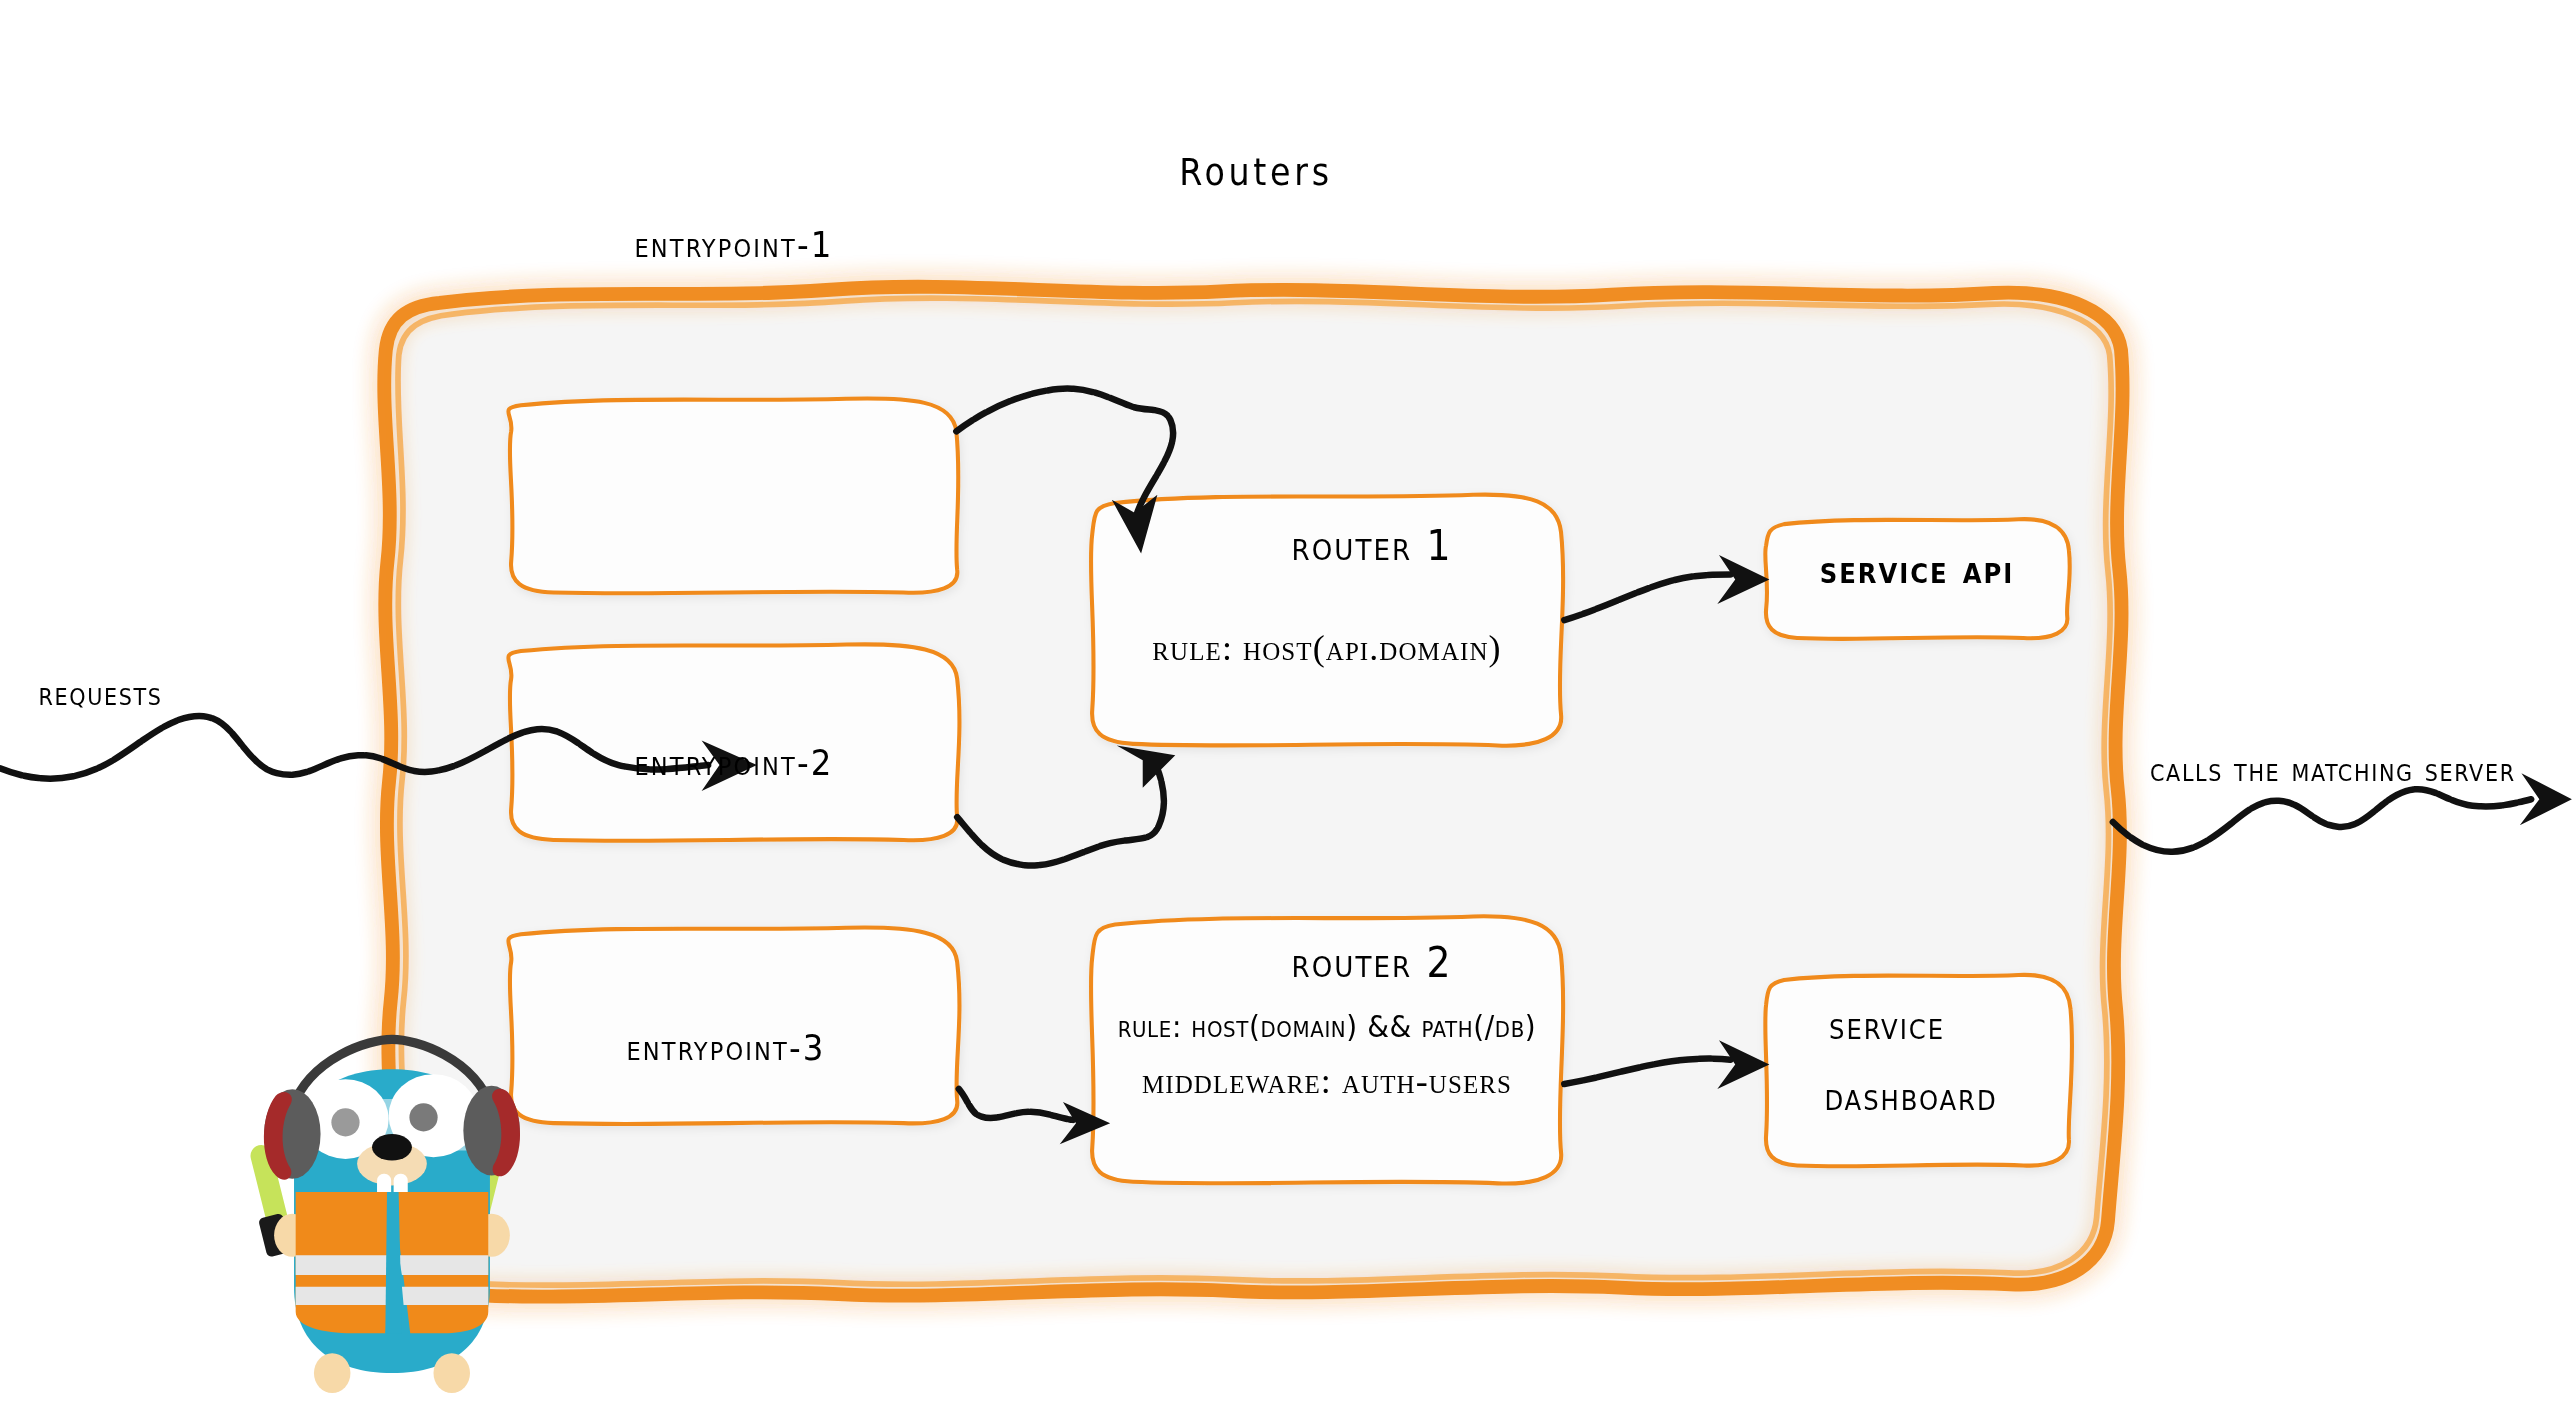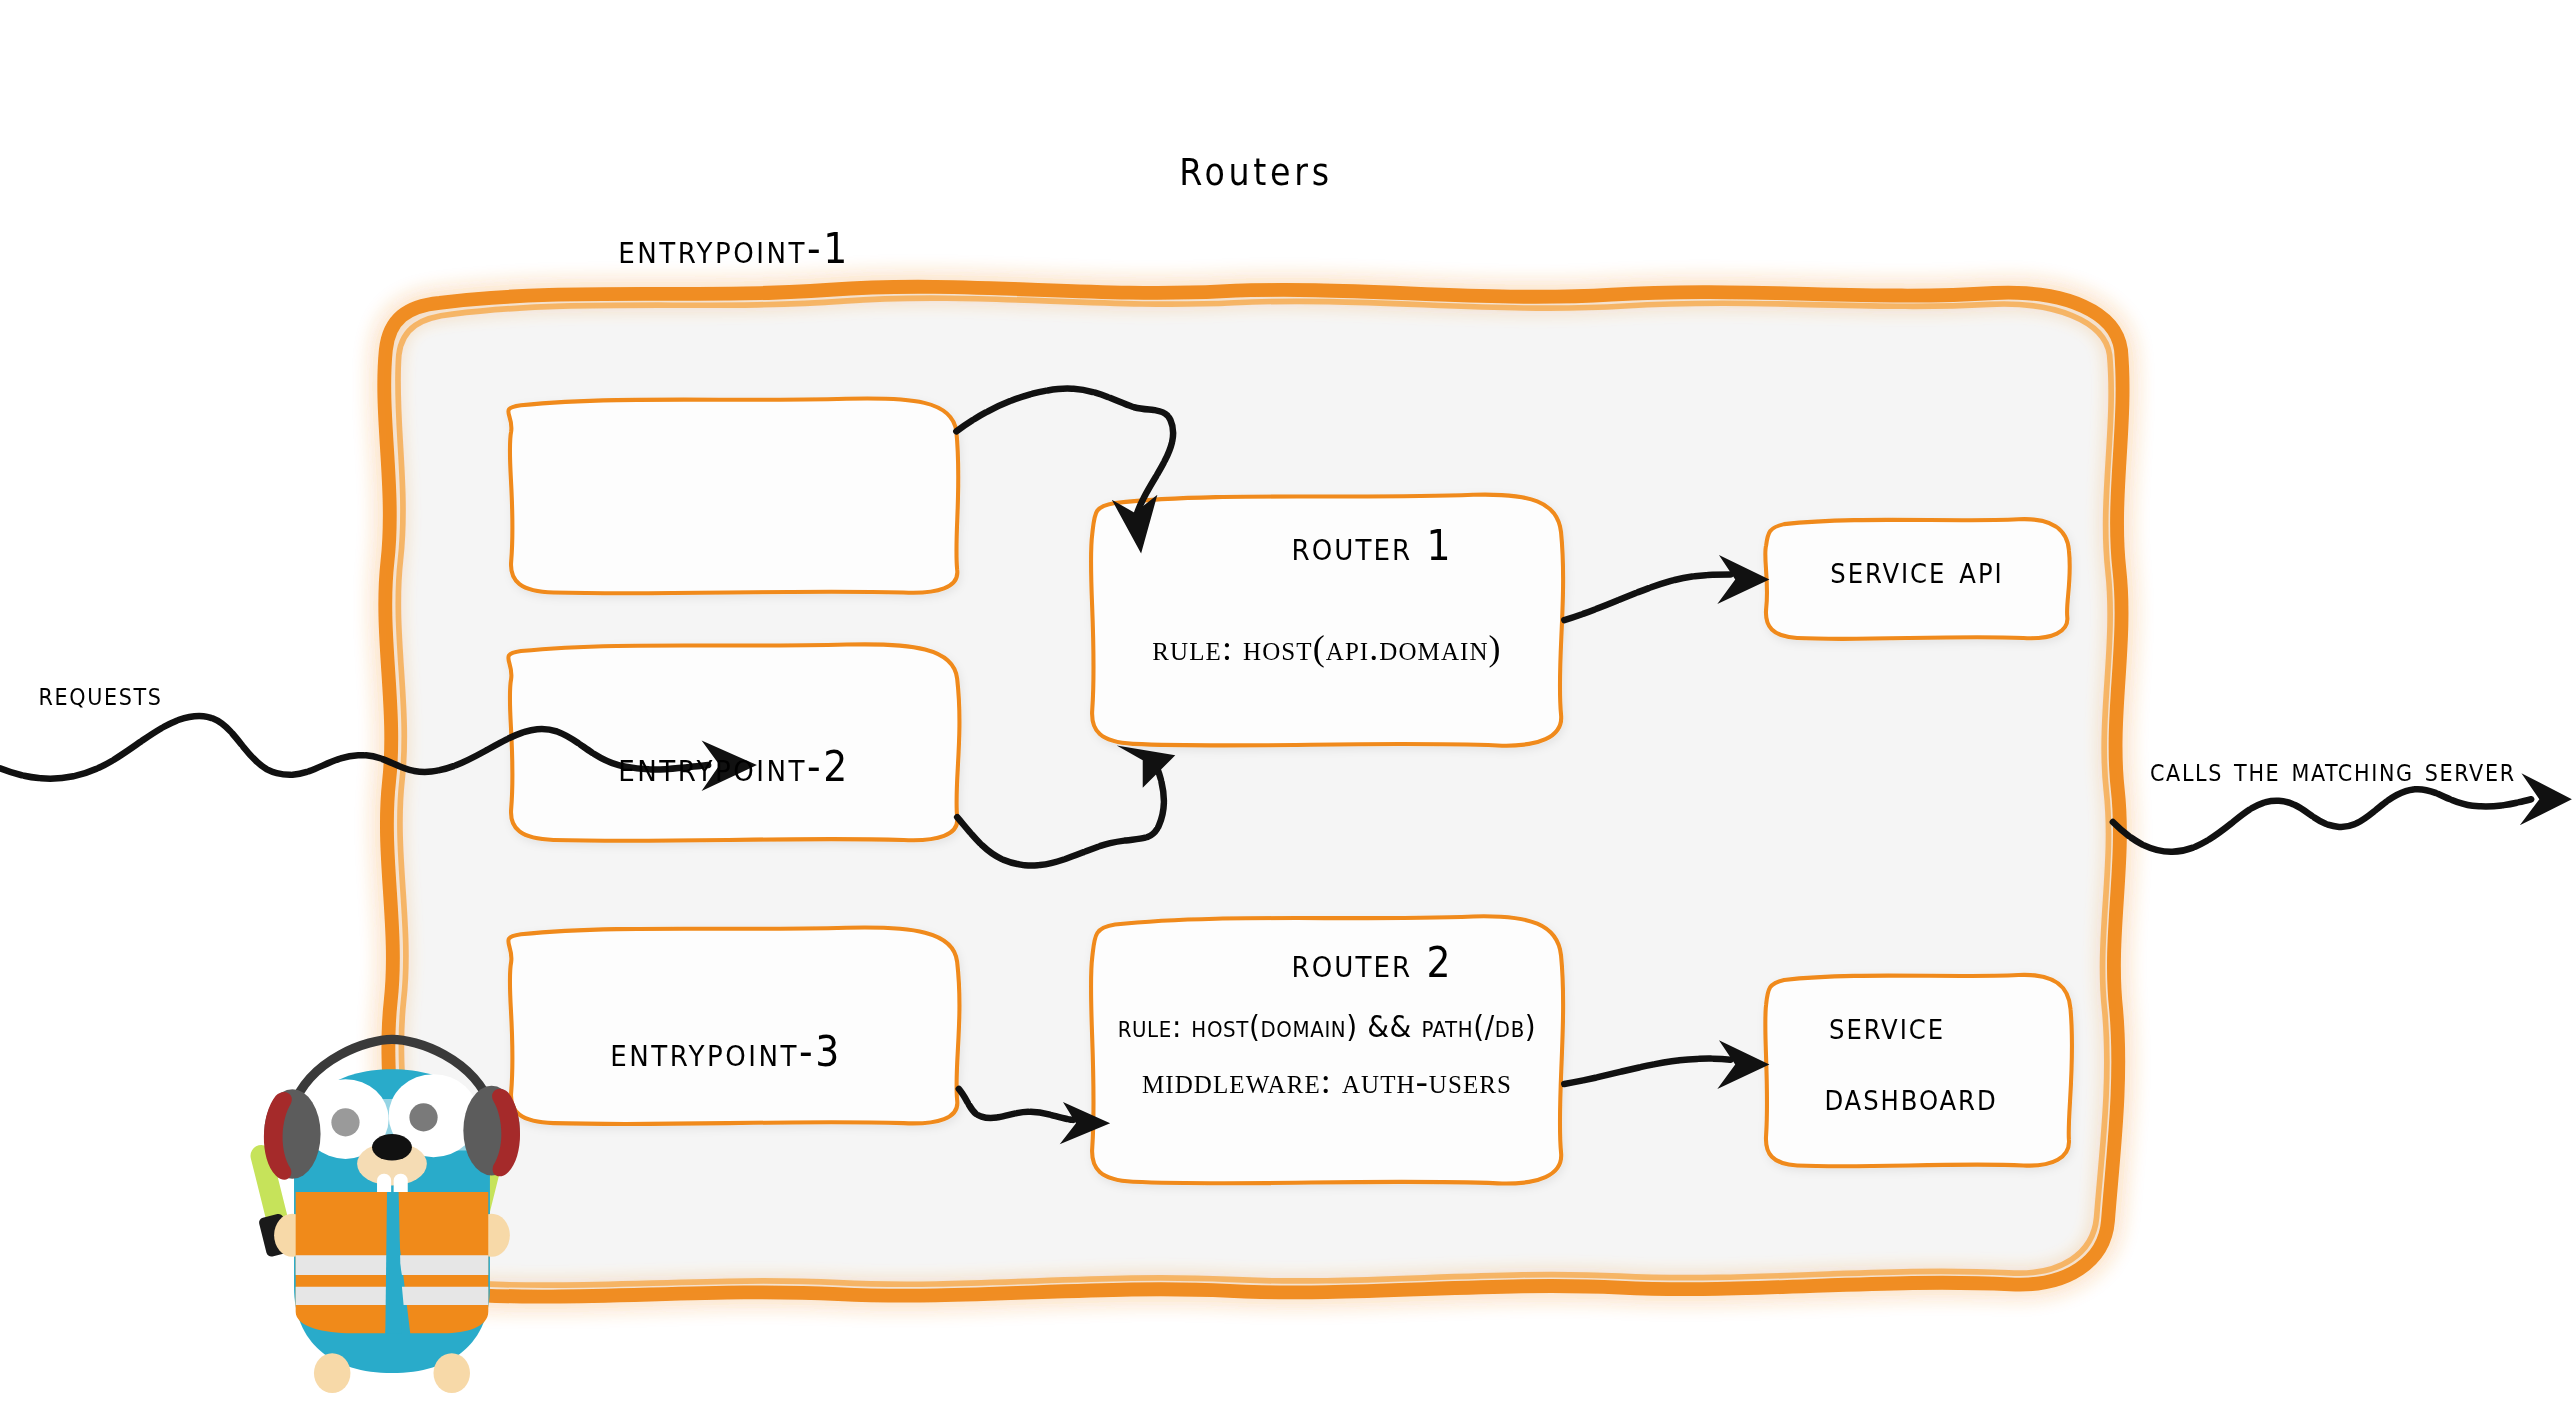--- a/index.html
+++ b/index.html
@@ -34,21 +34,21 @@
     font-stretch: condensed;
     transform-origin: center center;
   }
 
   #diagram-title {
     left: 1164px; top: 151px;
     font-size: 37px;
     letter-spacing: 0.10em;
   }
   .ep-label {
-    font-size: 42px;
+    font-size: 36px;
     letter-spacing: 0.06em;
     text-transform: lowercase;
     font-variant: small-caps;
     font-weight: 500;
   }
   .router-title {
     font-size: 42px;
     letter-spacing: 0.05em;
     font-variant: small-caps;
     text-transform: lowercase;
@@ -316,21 +316,21 @@
   <div class="hw ep-label center-text" style="left:734px; top:742px;">entrypoint-2</div>
   <div class="hw ep-label center-text" style="left:726px; top:1027px;">entrypoint-3</div>
 
   <div class="hw router-title center-text" style="left:1327px; top:521px;">Router 1</div>
   <div class="hw router-rule center-text" style="left:1327px; top:627px;">rule: Host(api.domain)</div>
 
   <div class="hw router-title center-text" style="left:1327px; top:938px;">Router 2</div>
   <div class="hw router-rule-sm center-text" style="left:1327px; top:1008px;">rule: Host(domain) &amp;&amp; Path(/db)</div>
   <div class="hw router-rule center-text" style="left:1327px; top:1060px;">Middleware: auth-users</div>
 
-  <div class="hw svc-label center-text" style="left:1917px; top:547px;">Service API</div>
+  <div class="hw svc-label center-text" style="left:1917px; top:547px;font-weight:bold;">Service API</div>
 
   <div class="hw svc-label center-text" style="left:1887px; top:1003px;">Service</div>
   <div class="hw svc-label center-text" style="left:1911px; top:1074px;">Dashboard</div>
 
   <div class="hw side-label" style="left:6.5px; top:674px;margin-left:32px;">Requests</div>
   <div class="hw side-label" style="left:2150px; top:750px;">Calls the matching server</div>
 
 
 </div>
 

